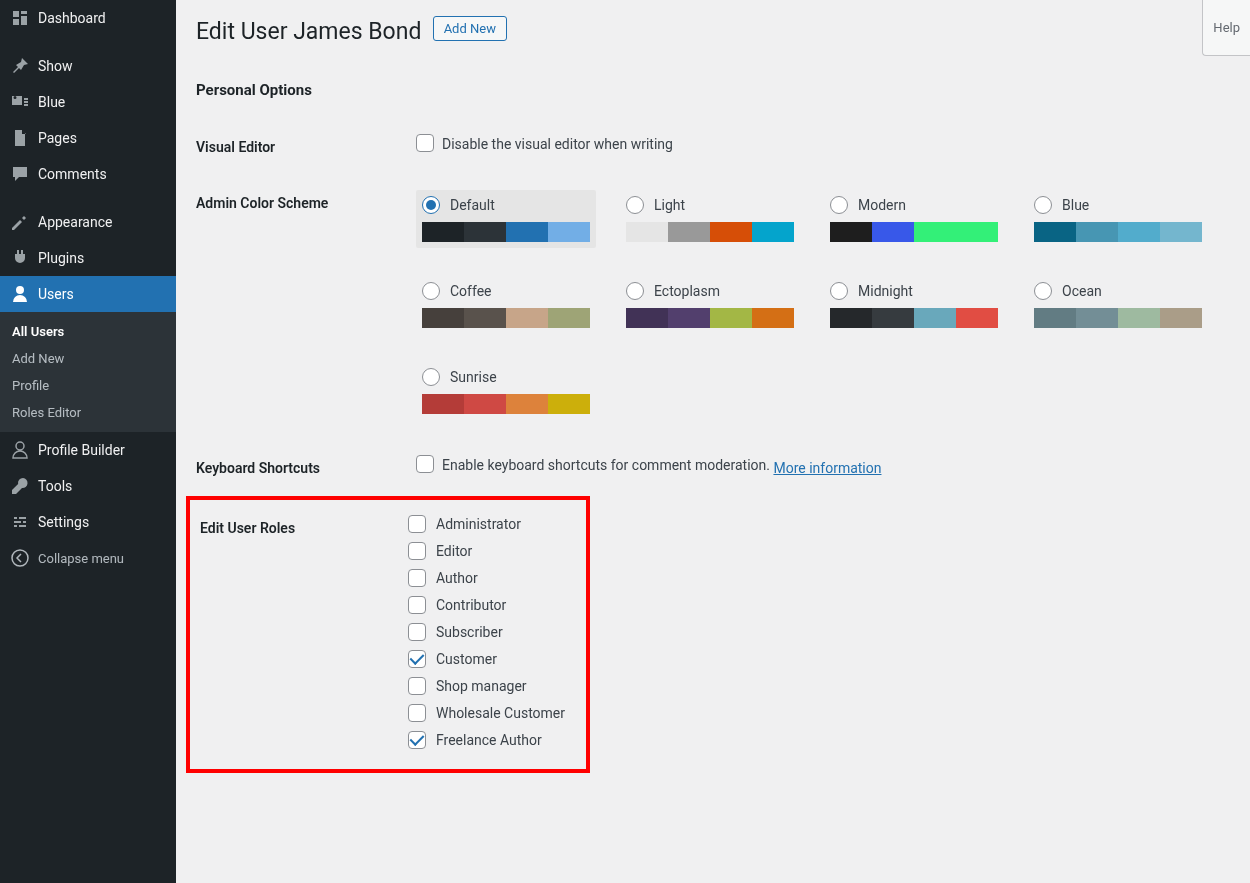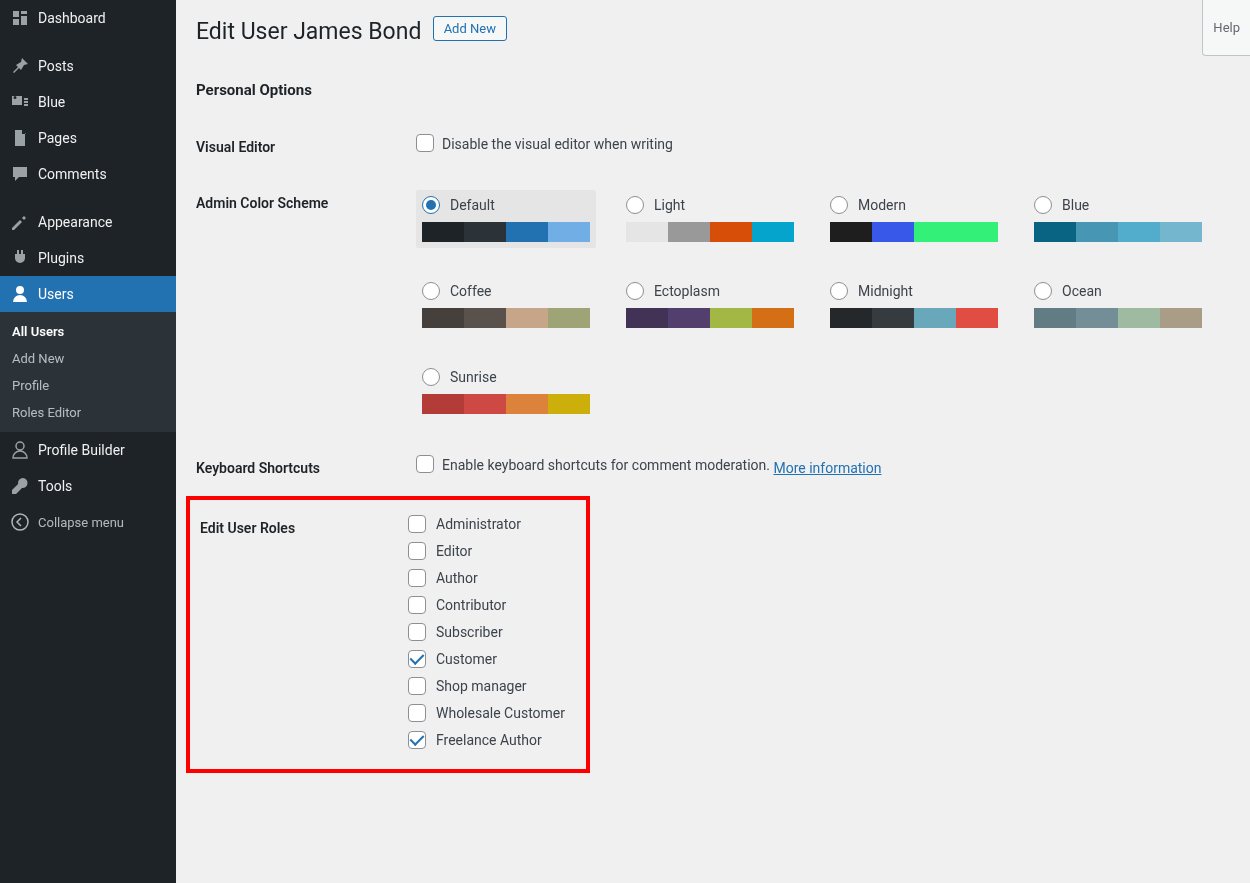--- a/index.html
+++ b/index.html
@@ -74,21 +74,21 @@
     </div>
 
     <div style="height:12px"></div>
 
     <div class="menu-item">
       <span class="icon">
           <svg viewBox="0 0 20 20">
             <path d="M12 2l6 6-4 1-3 5-2-2-5 5-1-1 5-5-2-2 5-3 1-4z"></path>
           </svg>
         </span>
-      <span>Posts</span>
+      <span>Show</span>
     </div>
 
     <div class="menu-item">
       <span class="icon">
           <svg viewBox="0 0 20 20">
             <path d="M2 4h10v9H2V4zm3 3a1.5 1.5 0 100-3 1.5 1.5 0 000 3zm-2 5l3-4 2 2 2-3 2 5H3zm11-6h4v2h-4V6zm0 3h4v2h-4V9zm0 3h4v2h-4v-2z"></path>
           </svg>
         </span>
       <span>Blue</span>
     </div>
@@ -158,20 +158,28 @@
 
     <div class="menu-item">
       <span class="icon">
           <svg viewBox="0 0 20 20">
             <path d="M13 2a5 5 0 00-4.9 6L2 14v4h4l6-6a5 5 0 001-10z"></path>
           </svg>
         </span>
       <span>Tools</span>
     </div>
 
+    <div class="menu-item">
+      <span class="icon">
+          <svg viewBox="0 0 20 20">
+            <path d="M4 5h3v2H4V5zm5 0h7v2H9V5zM4 9h7v2H4V9zm9 0h3v2h-3V9zM4 13h3v2H4v-2zm5 0h7v2H9v-2z"></path>
+          </svg>
+        </span>
+      <span>Settings</span>
+    </div>
 
     <div class="collapse">
       <span class="icon">
           <svg viewBox="0 0 20 20">
             <circle cx="10" cy="10" r="8" fill="none" stroke="currentColor" stroke-width="1.5"></circle>
             <path d="M11 6l-4 4 4 4" fill="none" stroke="currentColor" stroke-width="1.5"></path>
           </svg>
         </span>
       <span>Collapse menu</span>
     </div>

